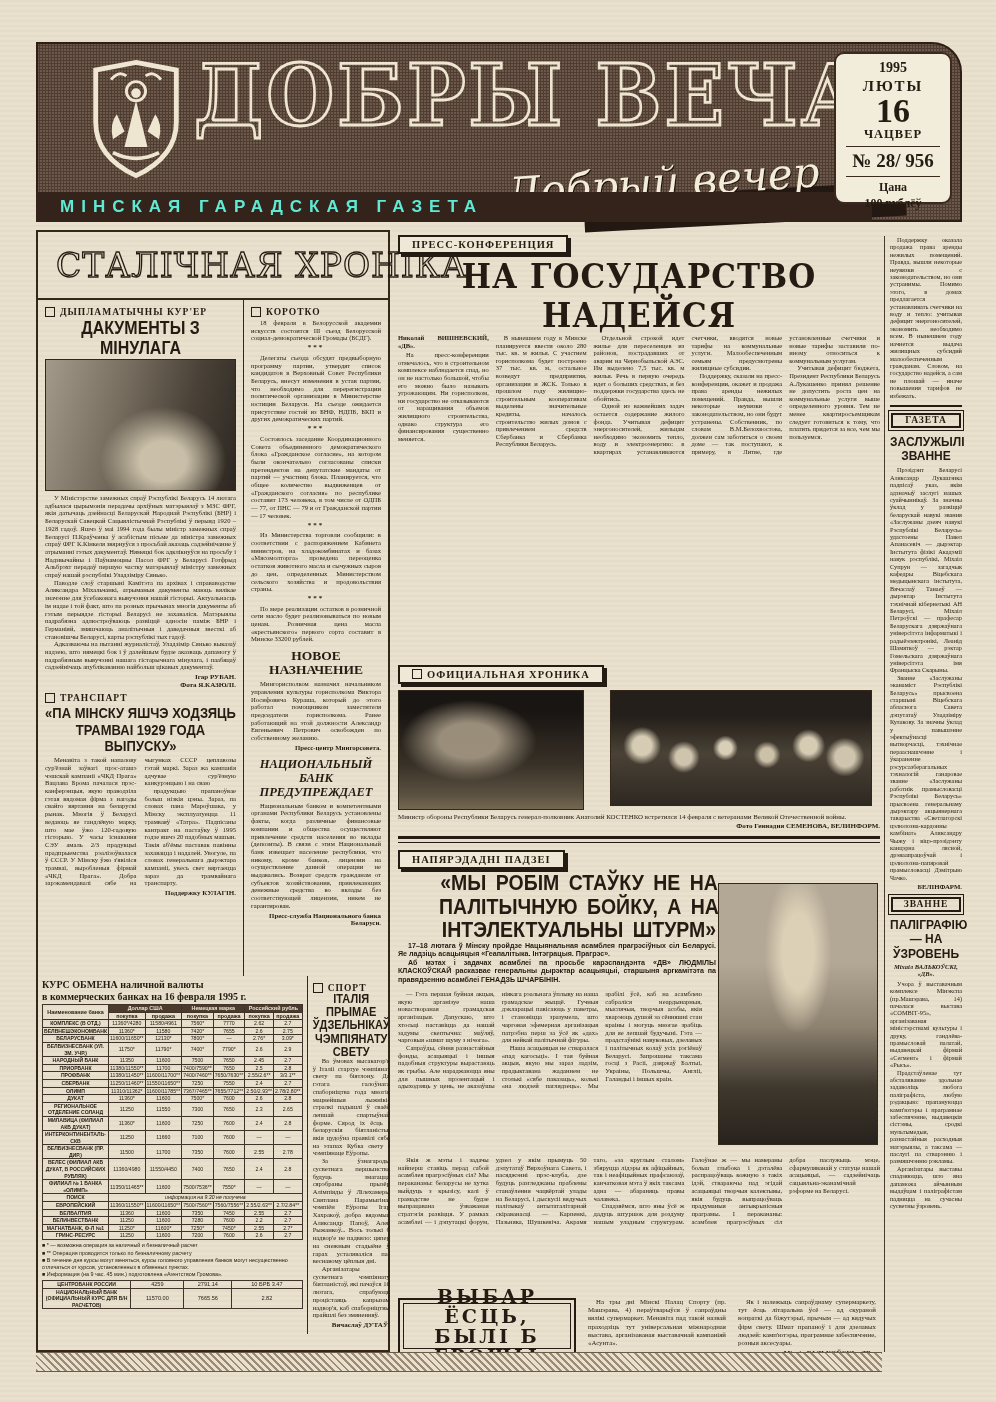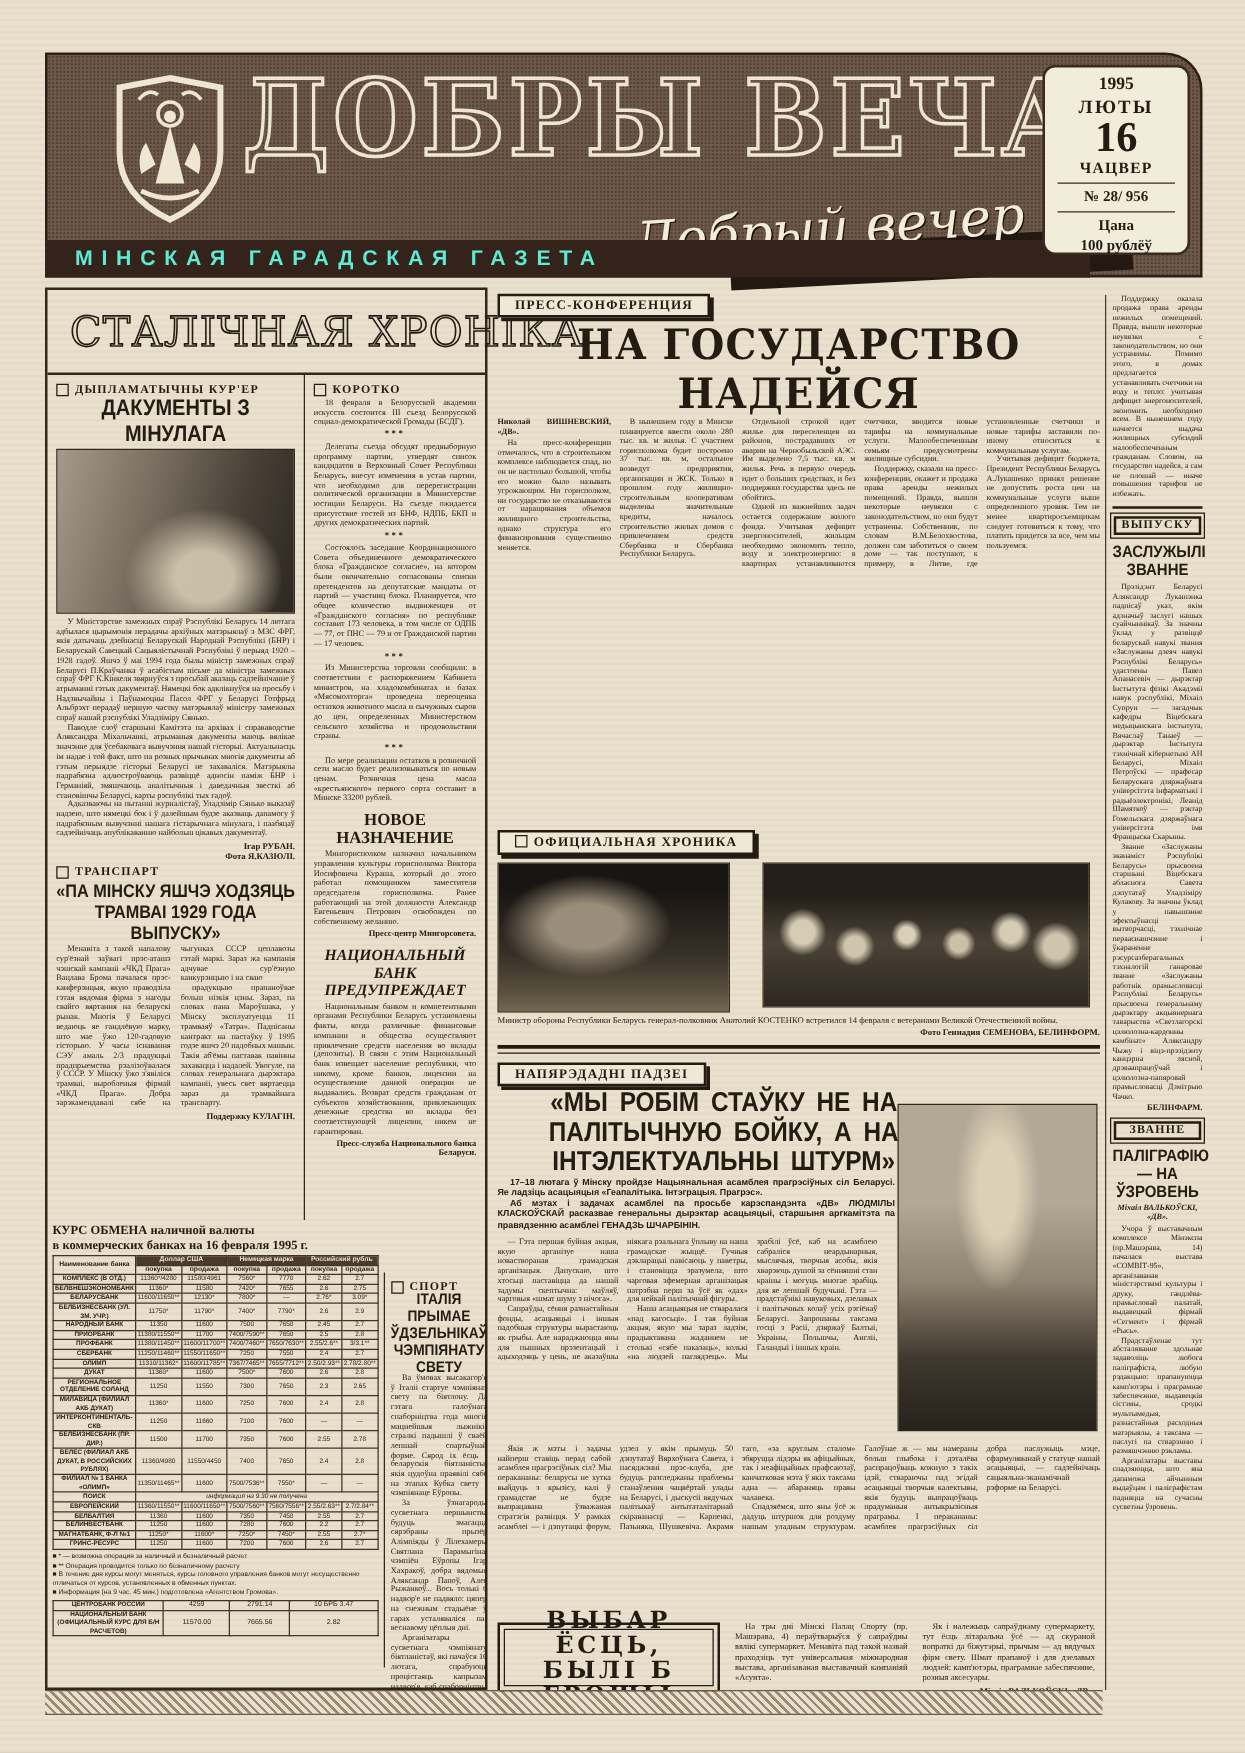--- a/index.html
+++ b/index.html
@@ -18,21 +18,21 @@
   .mast-script{position:absolute;left:470px;top:116px;font-family:"DejaVu Serif",serif;font-style:italic;font-size:42px;
                color:#f3ecd9;transform:rotate(-4deg);white-space:nowrap;text-shadow:1px 1px 0 #1c120c;}
   .logo{position:absolute;left:52px;top:14px;width:96px;height:128px;}
   .datebox{position:absolute;right:10px;top:10px;width:118px;height:152px;background:#f2ecdb;border:2px solid #3a2a1f;
            border-radius:10px;text-align:center;font-family:"Liberation Serif",serif;padding-top:6px;box-sizing:border-box;z-index:2;}
   .db-year{font-weight:bold;font-size:14px;}
   .db-month{font-weight:bold;font-size:15px;letter-spacing:2px;margin-top:2px;}
   .db-day{font-weight:bold;font-size:34px;line-height:32px;}
   .db-wd{font-weight:bold;font-size:12.5px;letter-spacing:1px;}
   .db-hr{border:0;border-top:1.5px solid #3a2a1f;margin:4px 10px 3px;}
-  .db-issue{font-weight:bold;font-size:12px;}
+  .db-issue{font-weight:bold;font-size:19px;}
   .db-price{font-weight:bold;font-size:12px;line-height:14px;margin-top:2px;}
   
   .kick{display:flex;align-items:center;gap:5px;font-weight:bold;font-size:9.5px;letter-spacing:1px;margin:4px 0 2px;}
   .sq{width:8px;height:8px;border:1.6px solid #241b12;flex:0 0 auto;}
   .bt{font-size:6.6px;line-height:7.7px;text-align:justify;}
   .bt p{margin:0;text-indent:9px;}
   .byl{font-weight:bold;font-size:7px;text-align:right;margin-top:2px;}
   .tagbox{display:inline-block;border:2px solid #241b12;background:#efe8d6;padding:2px 12px;
           font-weight:bold;font-size:10.5px;letter-spacing:1px;box-shadow:3px 3px 0 #241b12;}
   .rule2{border-top:3px solid #241b12;border-bottom:1px solid #241b12;height:3px;margin:6px 0;}
@@ -54,21 +54,21 @@
       linear-gradient(105deg,#a49a8b,#7b7163 35%,#4a4238 70%,#2d2721);}
   .tr-hl{font-size:13px;margin:4px 0;}
   .cols2{column-count:2;column-gap:8px;}
   .stars{text-align:center;font-weight:bold;font-size:7px;letter-spacing:2px;margin:2px 0;}
   .k-item:first-of-type .stars{display:none;}
   .mini-hd{font-weight:bold;font-size:13.5px;text-align:center;margin:6px 0 3px;line-height:14px;}
   .mini-hd.it{font-style:italic;font-size:12.5px;}
   .sig{font-weight:bold;font-size:6.8px;text-align:right;margin:2px 0 1px;}
   .chron-bottom{display:flex;height:358px;}
   .curr{width:270px;padding:3px 4px;box-sizing:border-box;font-family:"Liberation Sans",sans-serif;}
-  .sportcol{flex:1;border-left:1px solid #342619;padding:3px 5px;box-sizing:border-box;margin-top:42px;}
+  .sportcol{flex:1;border-left:1px solid #342619;padding:3px 5px;box-sizing:border-box;}
   .sport-hl{font-size:11px;line-height:12px;margin:2px 0;}
   .ct-title{text-align:left;font-size:10px;line-height:11.5px;font-weight:bold;font-family:"Liberation Serif",serif;}
   table.ct{border-collapse:collapse;width:100%;margin-top:2px;}
   table.ct td,table.ct th{border:1px solid #41332a;padding:0 1px;text-align:center;font-size:5.2px;line-height:6.6px;}
   table.ct th{font-size:5.4px;}
   .ct-dark{background:#4a3b2d;color:#efe6d1;font-size:5.2px;}
   .ct .bank{font-weight:bold;font-size:5.1px;text-transform:uppercase;}
   .ct .note-span{font-style:italic;}
   .ct-notes{font-size:5.4px;line-height:6.6px;margin:2px 0;text-align:left;}
   .ct-notes p{margin:0 0 1px;}
@@ -557,21 +557,21 @@
           <div class="byl">Міхаіл ВАЛЬКОЎСКІ, «ДВ».</div>
         </div>
       </div>
     </div>
   </div>
 
   <div class="vline"></div>
   <div class="rcol">
     <p>Поддержку оказала продажа права аренды нежилых помещений. Правда, вышли некоторые неувязки с законодательством, но они устранимы. Помимо этого, в домах предлагается устанавливать счетчики на воду и тепло: учитывая дефицит энергоносителей, экономить необходимо всем. В нынешнем году начнется выдача жилищных субсидий малообеспеченным гражданам. Словом, на государство надейся, а сам не плошай — иначе повышения тарифов не избежать.</p>
     <hr class="r-rule">
-    <div class="r-box">ВЫПУСКУ</div>
+    <div class="r-box">ГАЗЕТА</div>
     <div class="r-hl">ЗАСЛУЖЫЛІ ЗВАННЕ</div>
     <p>Прэзідэнт Беларусі Аляксандр Лукашэнка падпісаў указ, якім адзначыў заслугі нашых суайчыннікаў. За значны ўклад у развіццё беларускай навукі звання «Заслужаны дзеяч навукі Рэспублікі Беларусь» удастоены Павел Апанасевіч — дырэктар Інстытута фізікі Акадэміі навук рэспублікі, Міхаіл Супрун — загадчык кафедры Віцебскага медыцынскага інстытута, Вячаслаў Танаеў — дырэктар Інстытута тэхнічнай кібернетыкі АН Беларусі, Міхаіл Петроўскі — прафесар Беларускага дзяржаўнага універсітэта інфарматыкі і радыёэлектронікі, Леанід Шамяткоў — рэктар Гомельскага дзяржаўнага універсітэта імя Францыска Скарыны.</p>
     <p>Званне «Заслужаны эканаміст Рэспублікі Беларусь» прысвоена старшыні Віцебскага абласнога Савета дэпутатаў Уладзіміру Кулакову. За значны ўклад у павышэнне эфектыўнасці вытворчасці, тэхнічнае перааснашчэнне і ўкараненне рэсурсазберагальных тэхналогій ганаровае званне «Заслужаны работнік прамысловасці Рэспублікі Беларусь» прысвоена генеральнаму дырэктару акцыянернага таварыства «Светлагорскі цэлюлозна-кардонны камбінат» Аляксандру Чыжу і віцэ-прэзідэнту канцэрна лясной, дрэваапрацоўчай і цэлюлозна-папяровай прамысловасці Дзмітрыю Чачко.</p>
     <div class="sig">БЕЛІНФАРМ.</div>
     <div class="r-box">ЗВАННЕ</div>
     <div class="r-hl">ПАЛІГРАФІЮ — НА ЎЗРОВЕНЬ</div>
     <div class="r-by">Міхаіл ВАЛЬКОЎСКІ, «ДВ».</div>
     <p>Учора ў выставачным комплексе Мінэкспа (пр.Машэрава, 14) пачалася выстава «СОМВІТ-95», арганізаваная міністэрствамі культуры і друку, гандлёва-прамысловай палатай, выдавецкай фірмай «Сегмент» і фірмай «Рысь».</p>
     <p>Прадстаўленае тут абсталяванне здольнае задаволіць любога паліграфіста, любую рэдакцыю: прапануюцца камп'ютэры і праграмнае забеспячэнне, выдавецкія сістэмы, сродкі мультымедыя, разнастайныя расходныя матэрыялы, а таксама — паслугі па стварэнню і размяшчэнню рэкламы.</p>
     <p>Арганізатары выставы спадзяюцца, што яна дапаможа айчынным выдаўцам і паліграфістам падняцца на сучасны сусветны ўзровень.</p>

